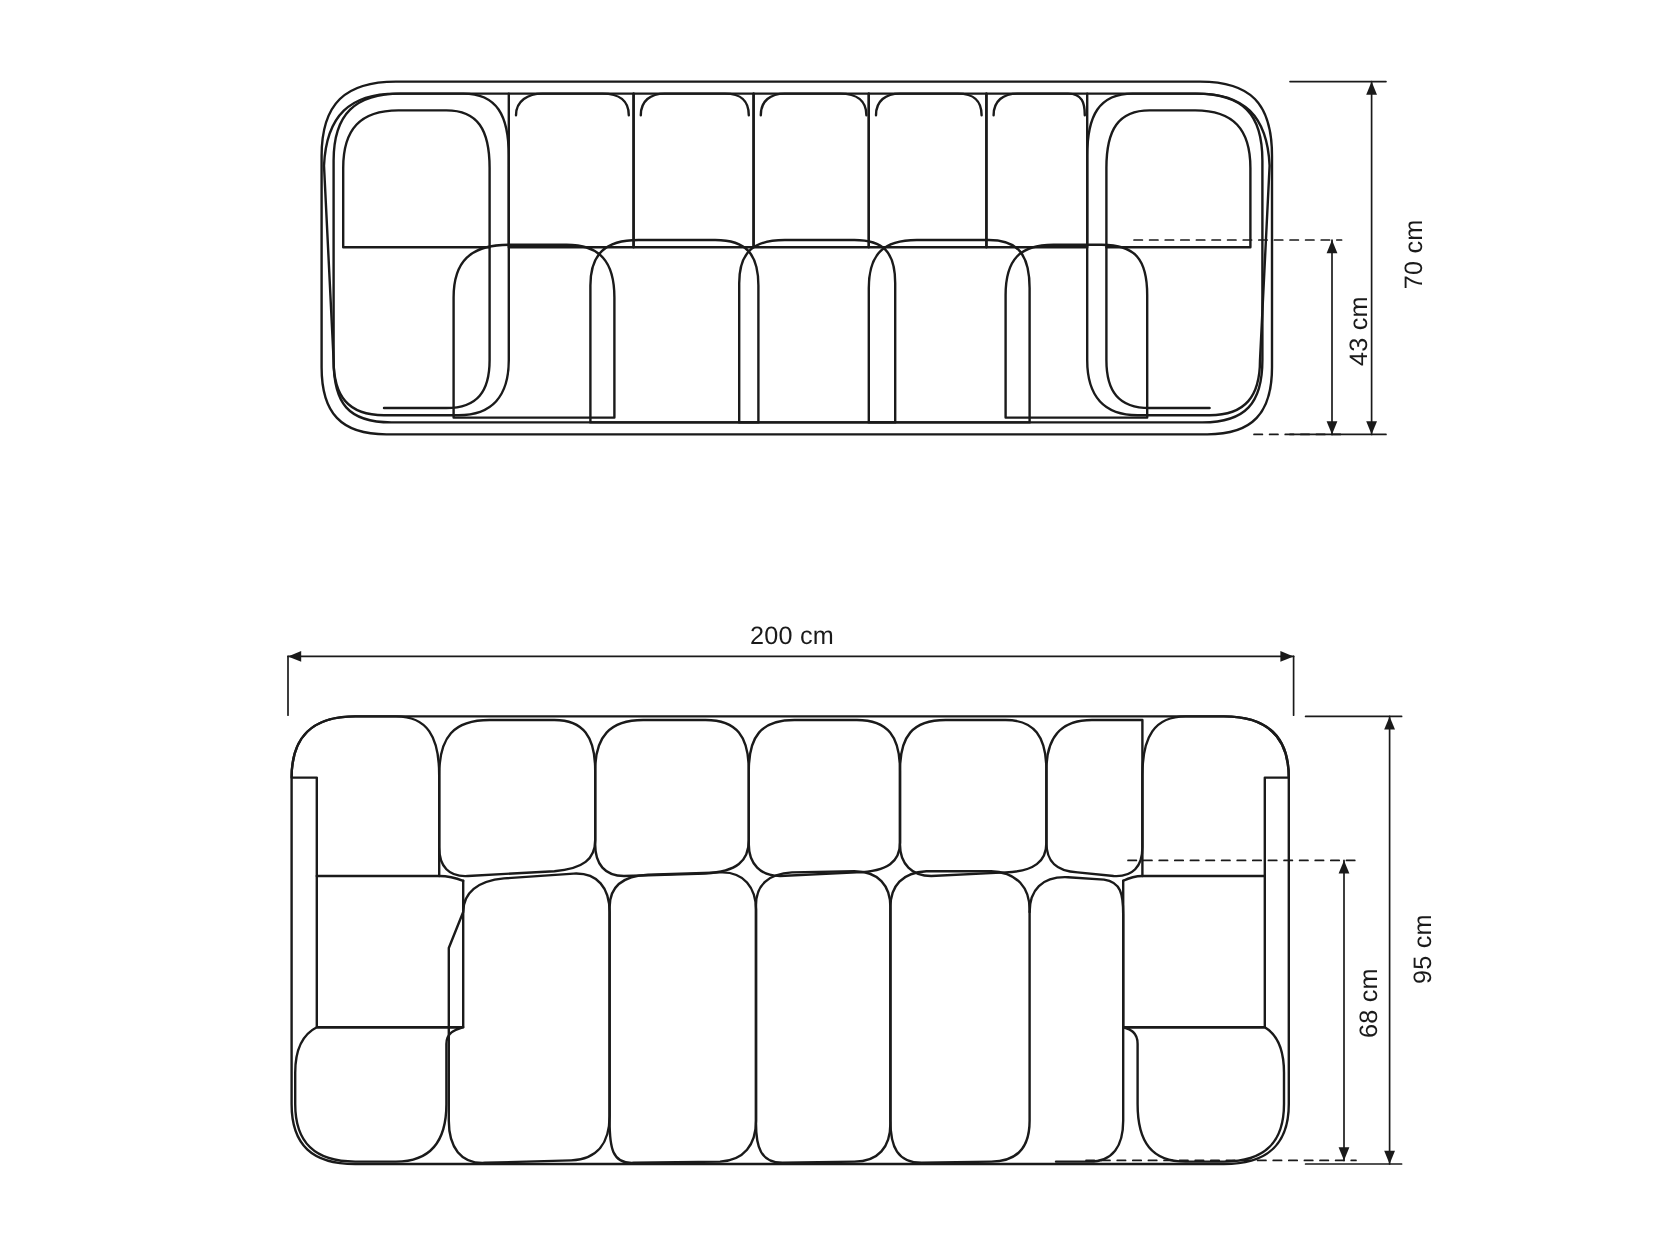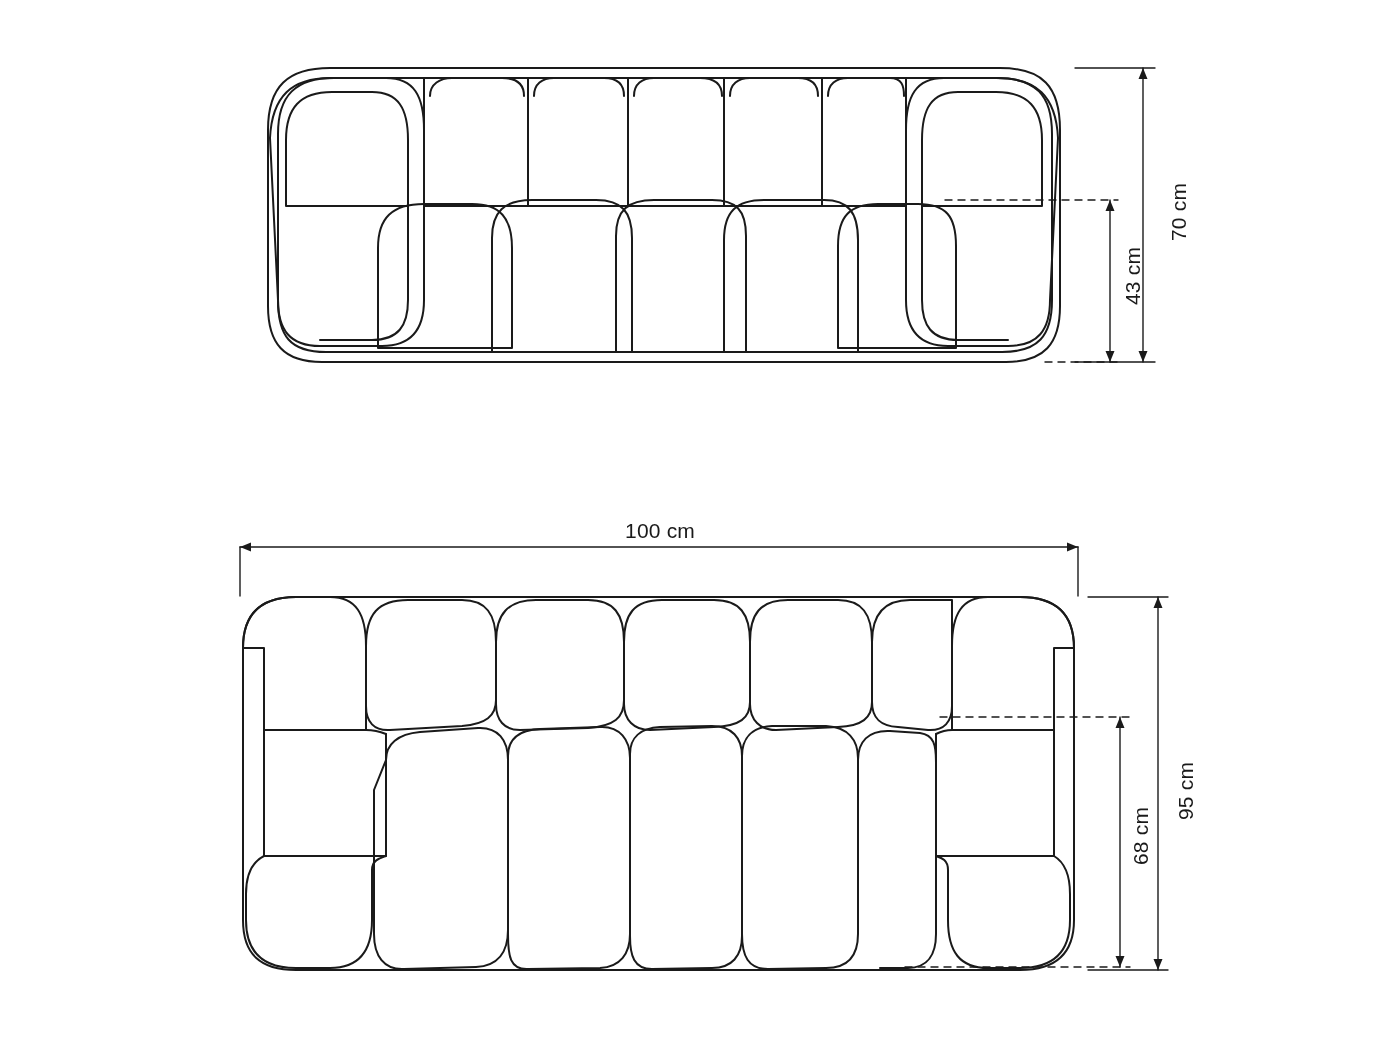--- a/index.html
+++ b/index.html
@@ -329,19 +329,19 @@
         <path d="M 1120 967 L 1115.5 956 L 1124.5 956 Z" fill="#1a1a1a" stroke="none"></path>
       </g>
 
     </g>
   </svg>
 
   <div class="dim-label vertical lbl-70">70 cm</div>
 
   <div class="dim-label vertical lbl-43">43 cm</div>
 
-  <div class="dim-label lbl-200">100 cm</div>
+  <div class="dim-label lbl-200">200 cm</div>
 
   <div class="dim-label vertical lbl-95">95 cm</div>
 
   <div class="dim-label vertical lbl-68">68 cm</div>
 
 </div>
 
 </body></html>

